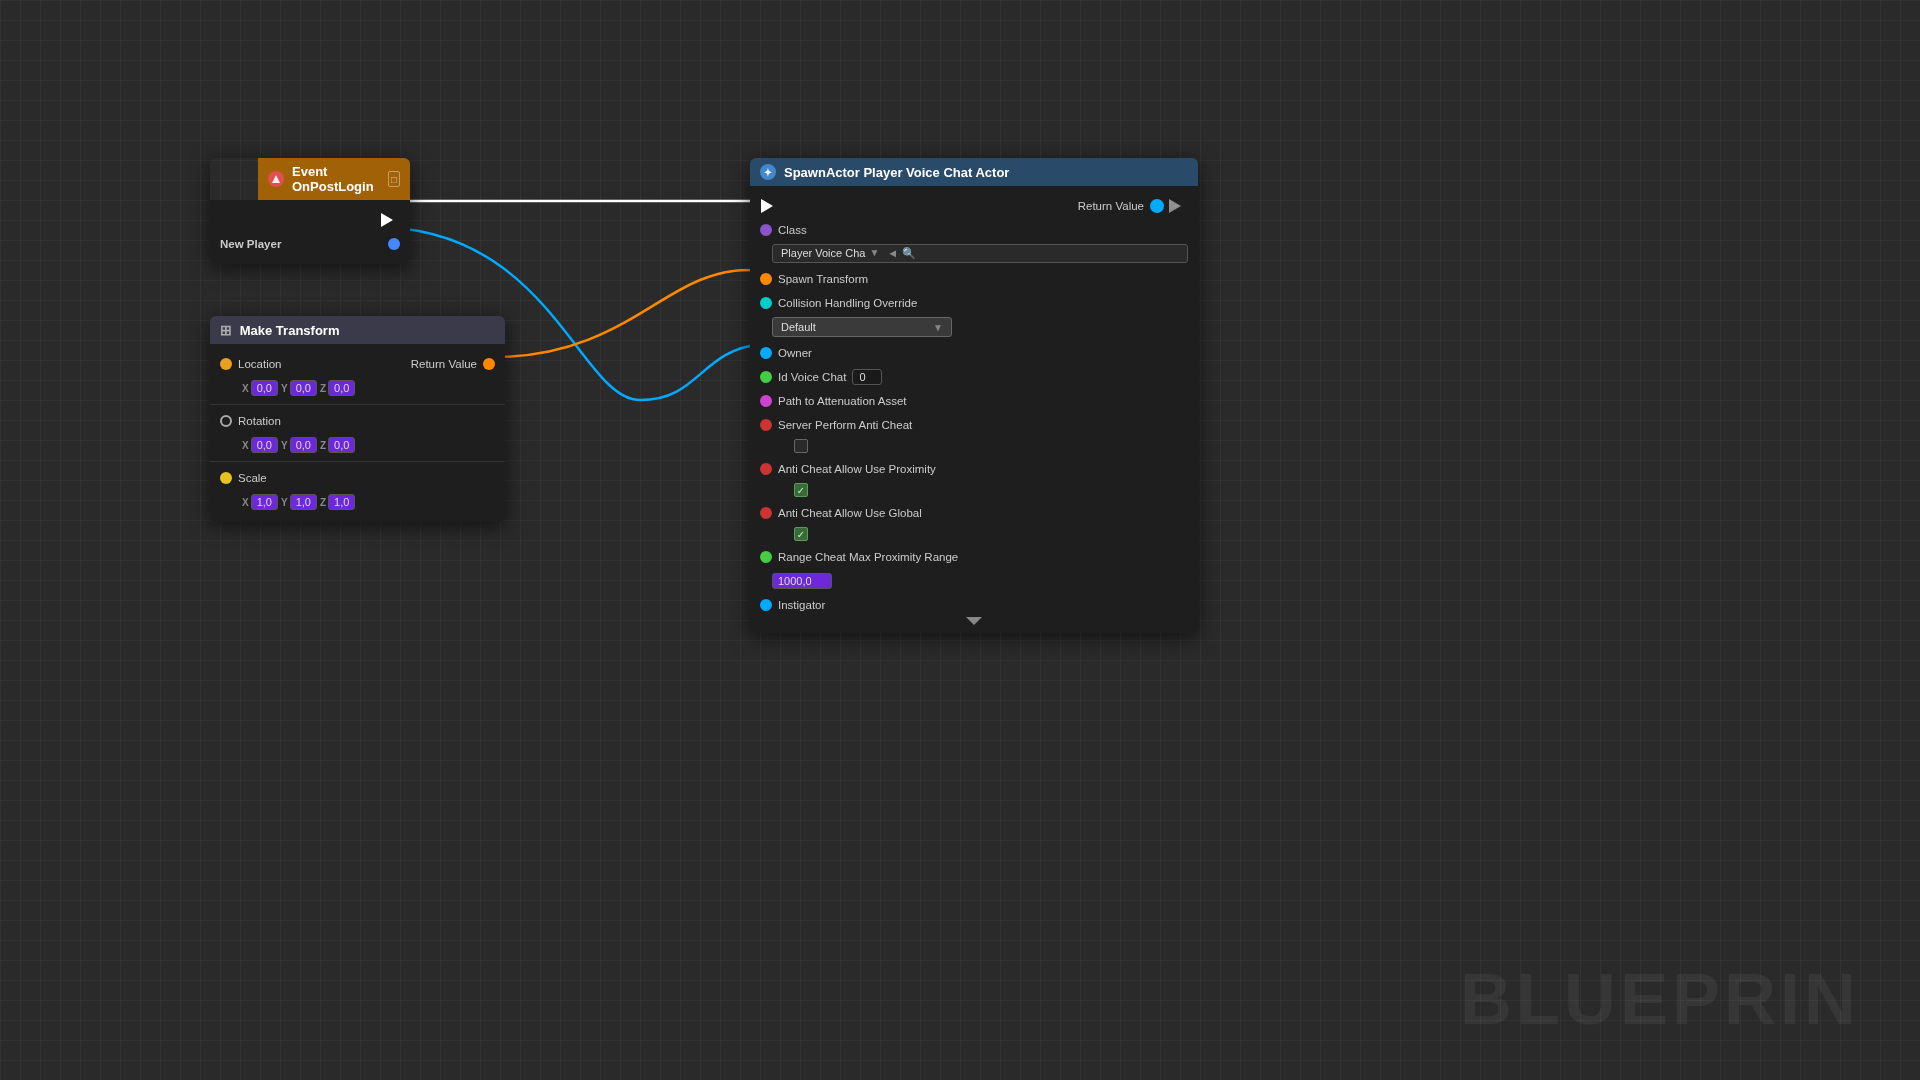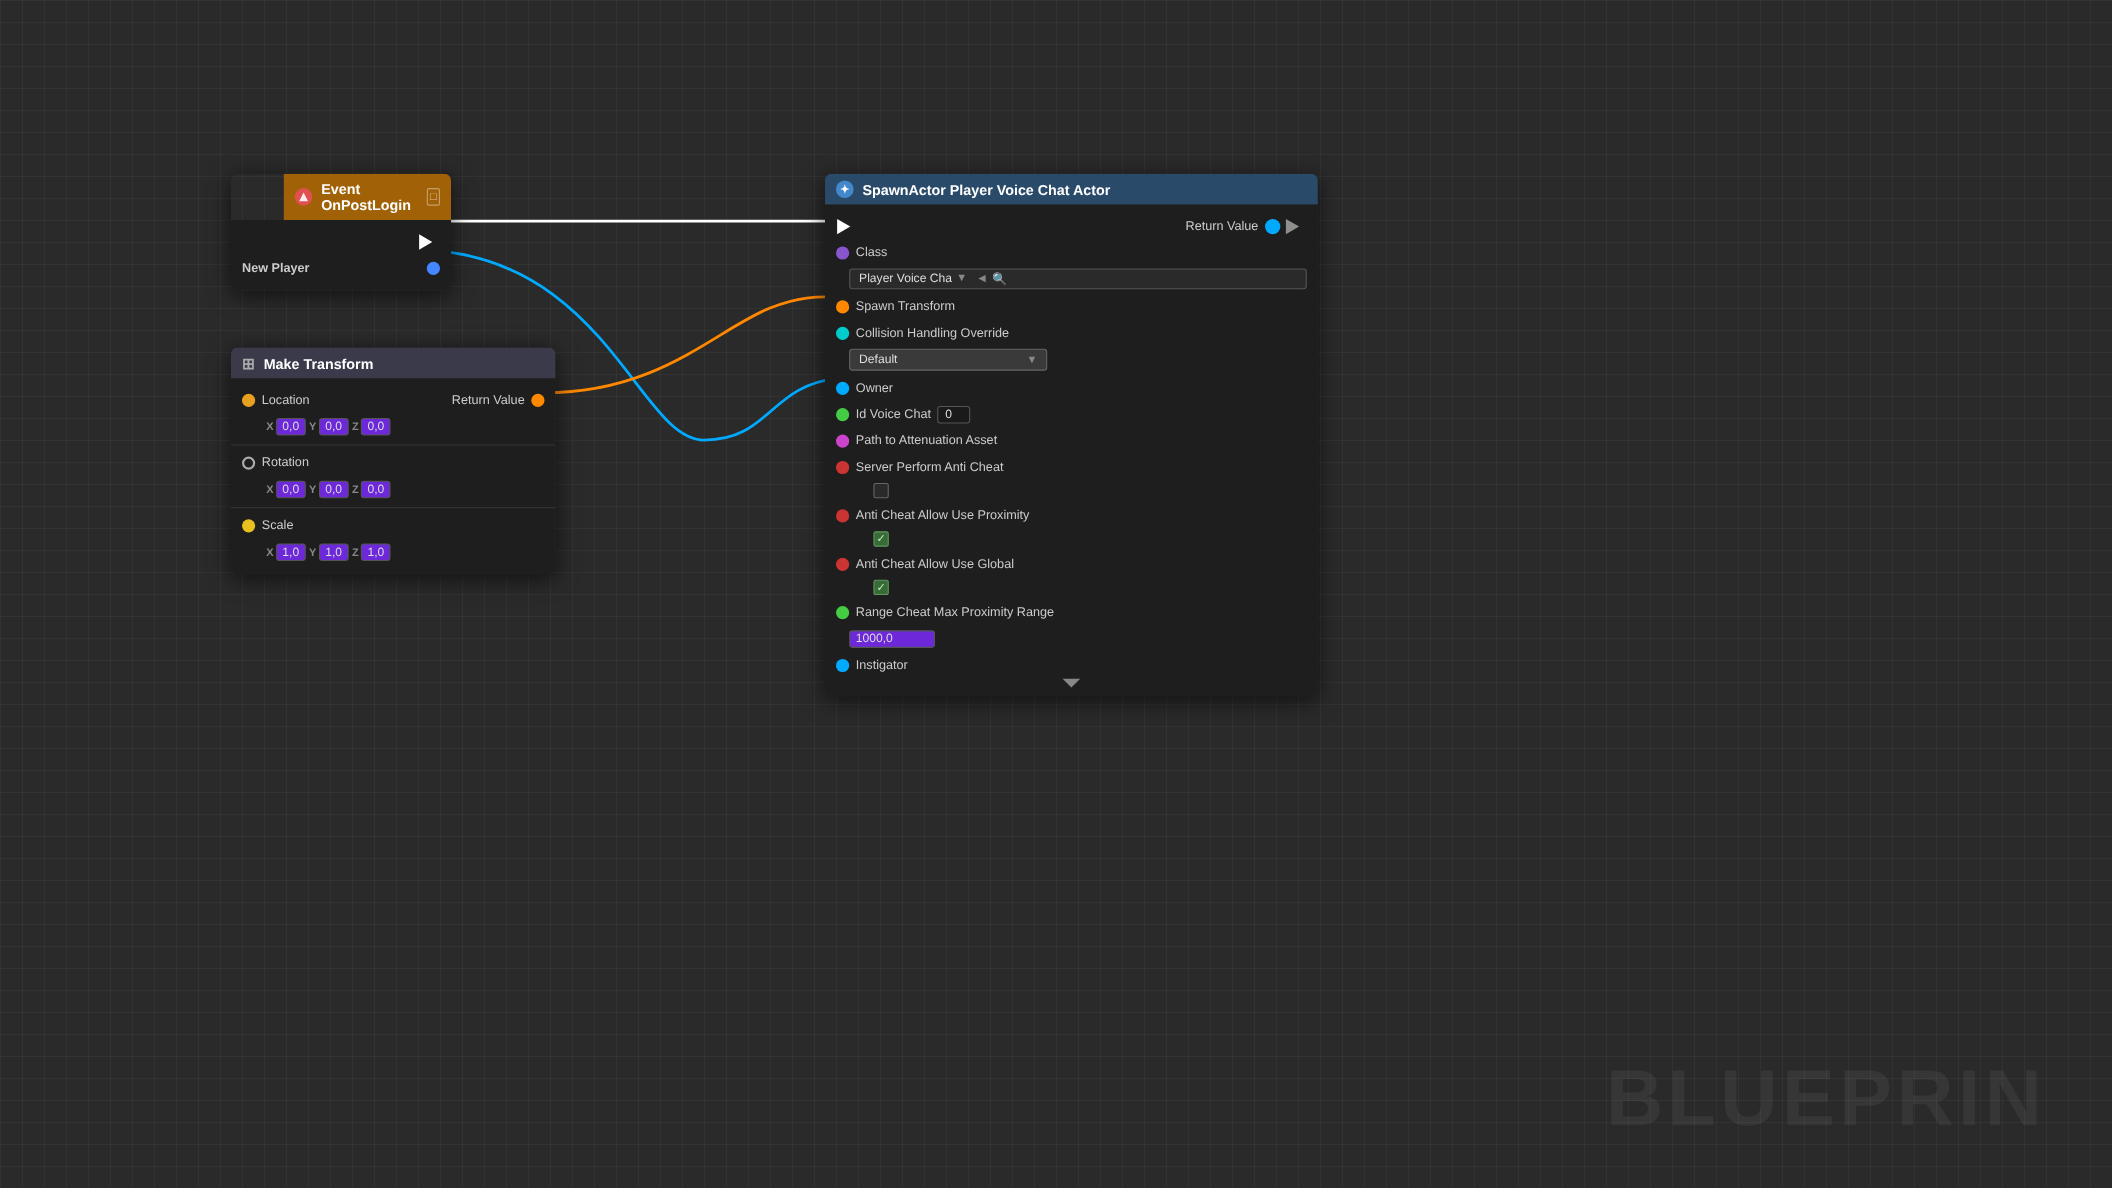--- a/index.html
+++ b/index.html
@@ -520,21 +520,21 @@
       <div class="chk-box chk-checked">
         <span class="chk-check">✓</span>
       </div>
     </div>
 
     <div class="pin-row">
       <div class="pin-dot" style="background:#44cc44;"></div>
       <span>Range Cheat Max Proximity Range</span>
     </div>
     <div style="padding:2px 10px 4px 22px;">
-      <span class="xyz-val" style="display:inline-block;width:78px;">1000,0</span>
+      <span class="xyz-val" style="display:inline-block;width:60px;">1000,0</span>
     </div>
 
     <div class="pin-row">
       <div class="pin-dot" style="background:#00aaff;"></div>
       <span>Instigator</span>
     </div>
 
     <div style="display:flex;justify-content:center;padding:6px 0 2px;">
       <div class="scroll-indicator"></div>
     </div>

